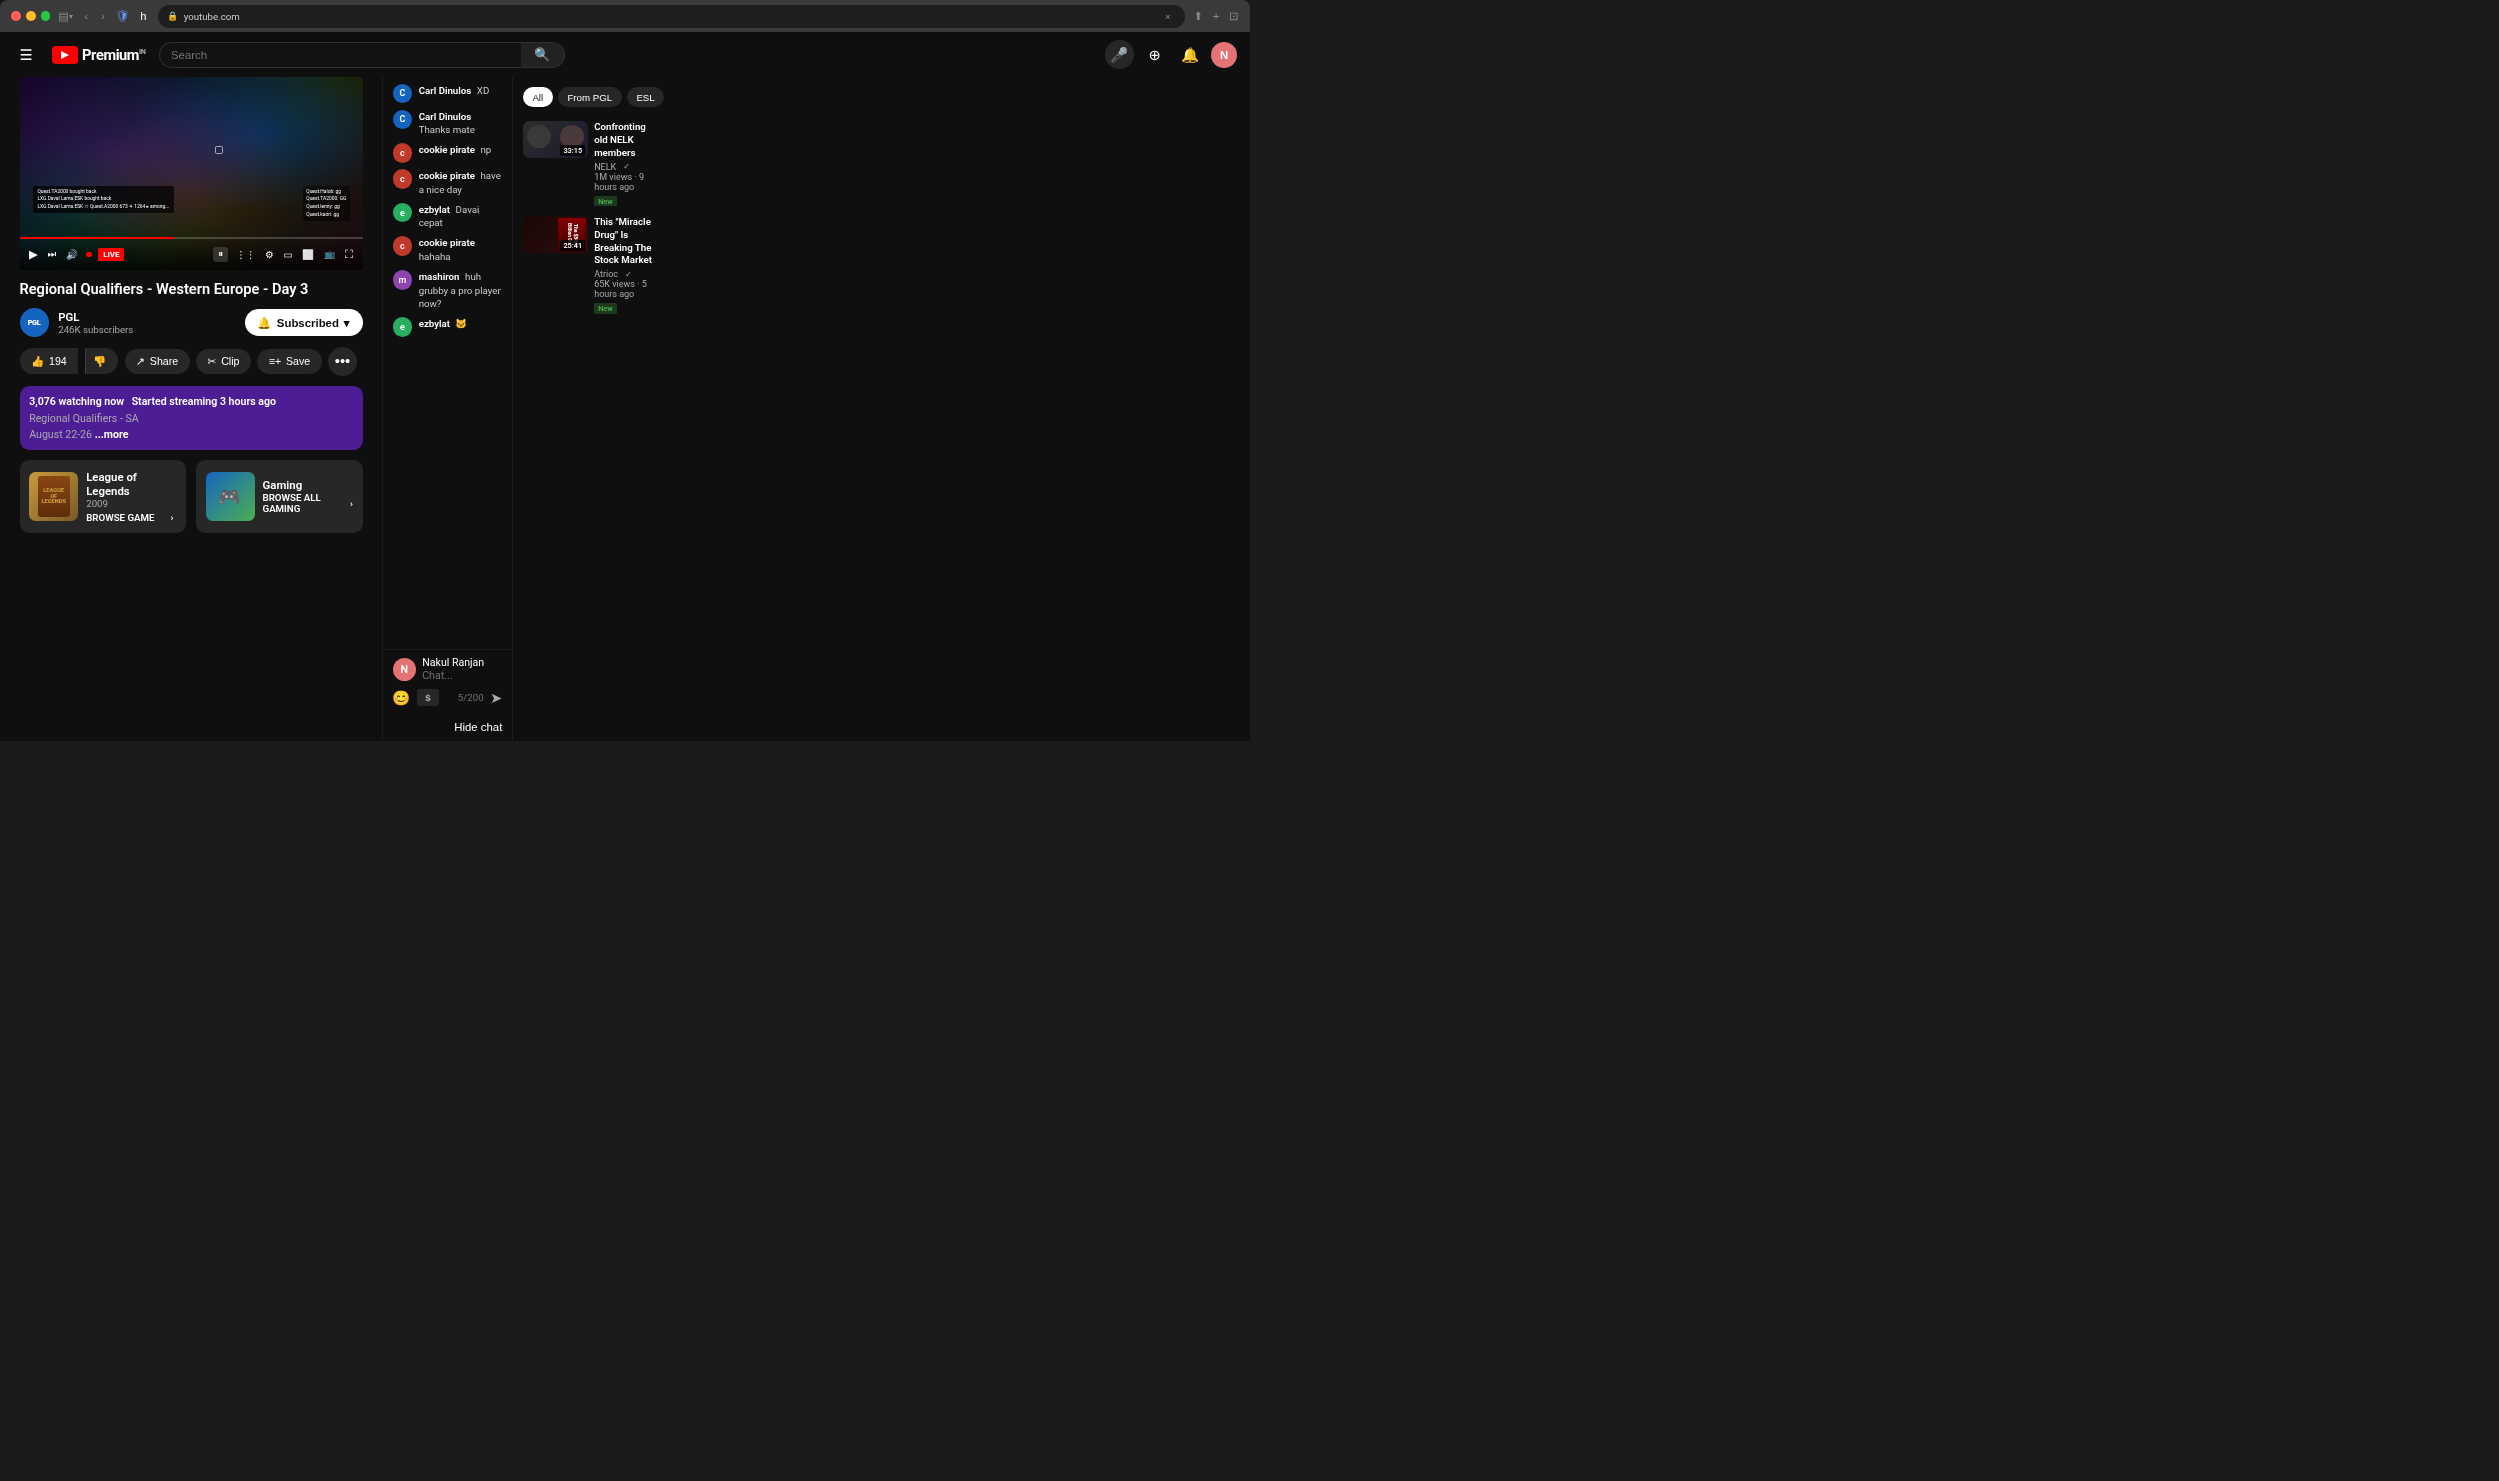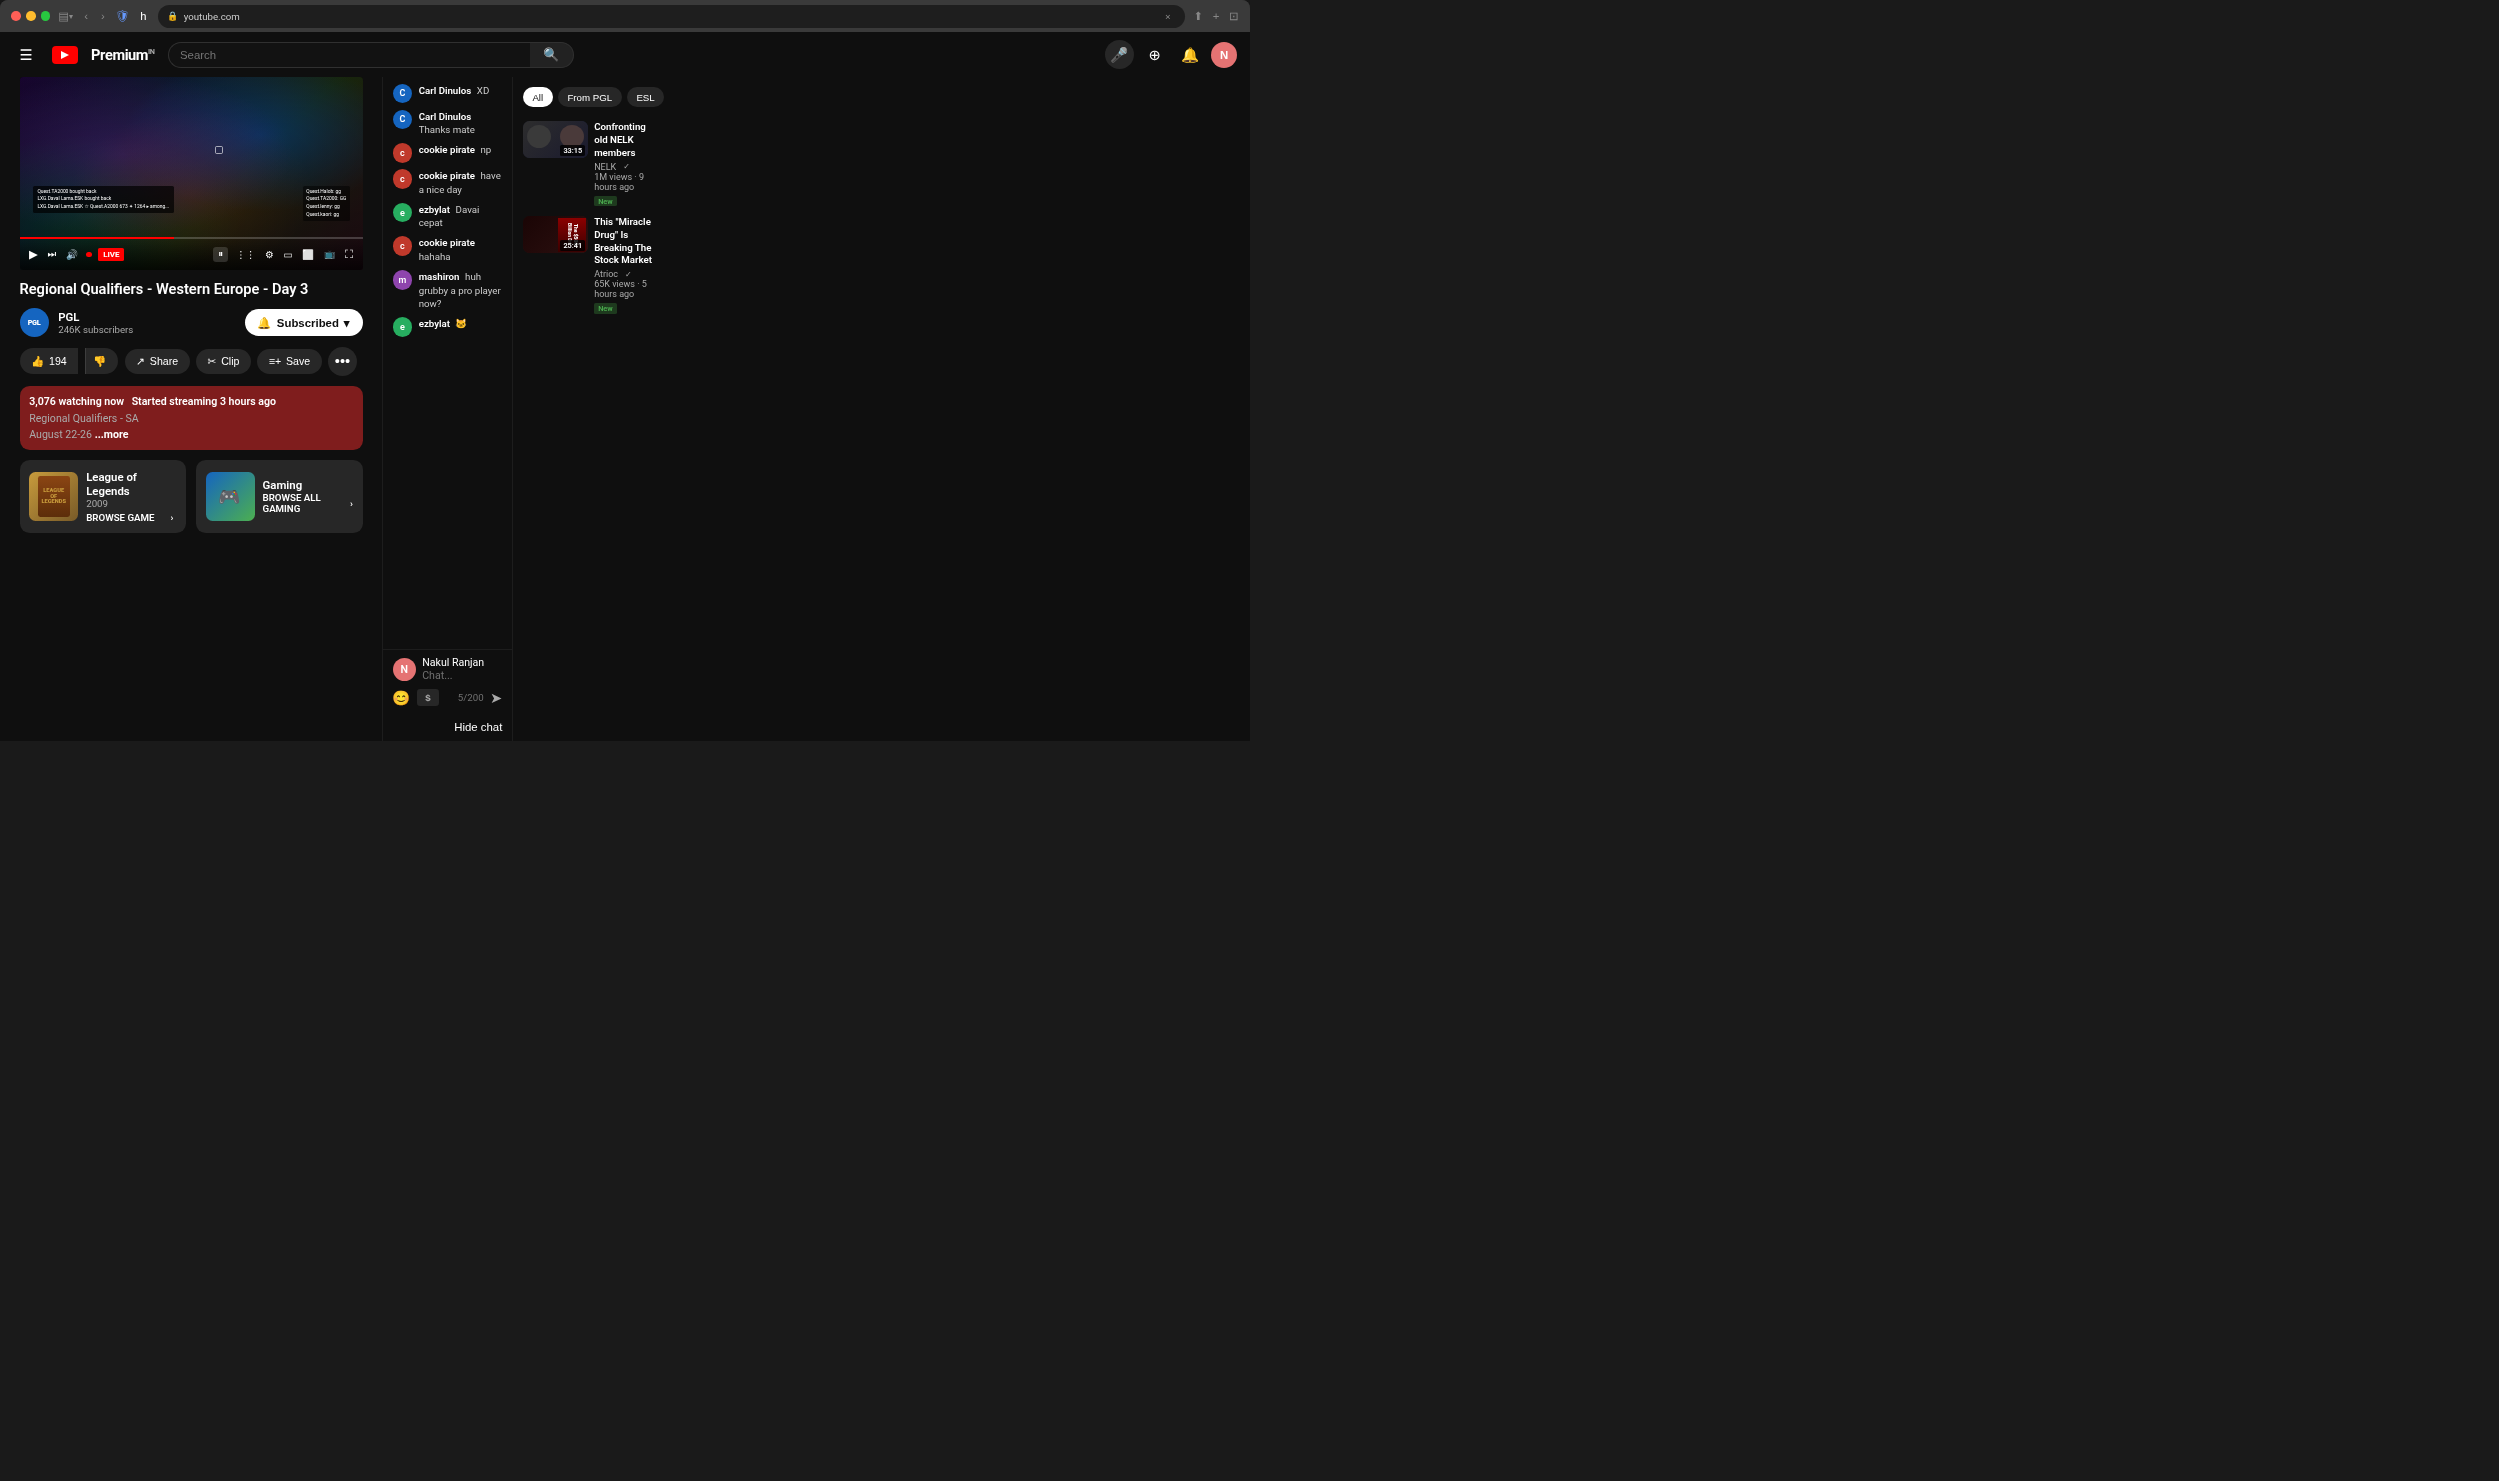--- a/index.html
+++ b/index.html
@@ -154,21 +154,21 @@
       color: #fff;
       cursor: pointer;
       font-size: 14.6px;
       padding: 6.5px;
       border-radius: 50%;
     }
 
     .yt-logo {
       display: flex;
       align-items: flex-start;
-      gap: 13px;
+      gap: 4px;
       cursor: pointer;
     }
 
     .yt-logo-icon {
       width: 26px;
       height: 18px;
       background: #ff0000;
       border-radius: 4px;
       display: flex;
       align-items: center;
@@ -508,21 +508,21 @@
       height: 29px;
       cursor: pointer;
       font-size: 14.6px;
       display: flex;
       align-items: center;
       justify-content: center;
     }
 
     
     .description-box {
-      background: #7f1d1d;
+      background: #4c1d95;
       border-radius: 9.7px;
       padding: 9.7px;
       margin-top: 9.7px;
       font-size: 10.6px;
       color: #fff;
     }
 
     .description-stats {
       font-weight: 600;
       margin-bottom: 3.2px;

